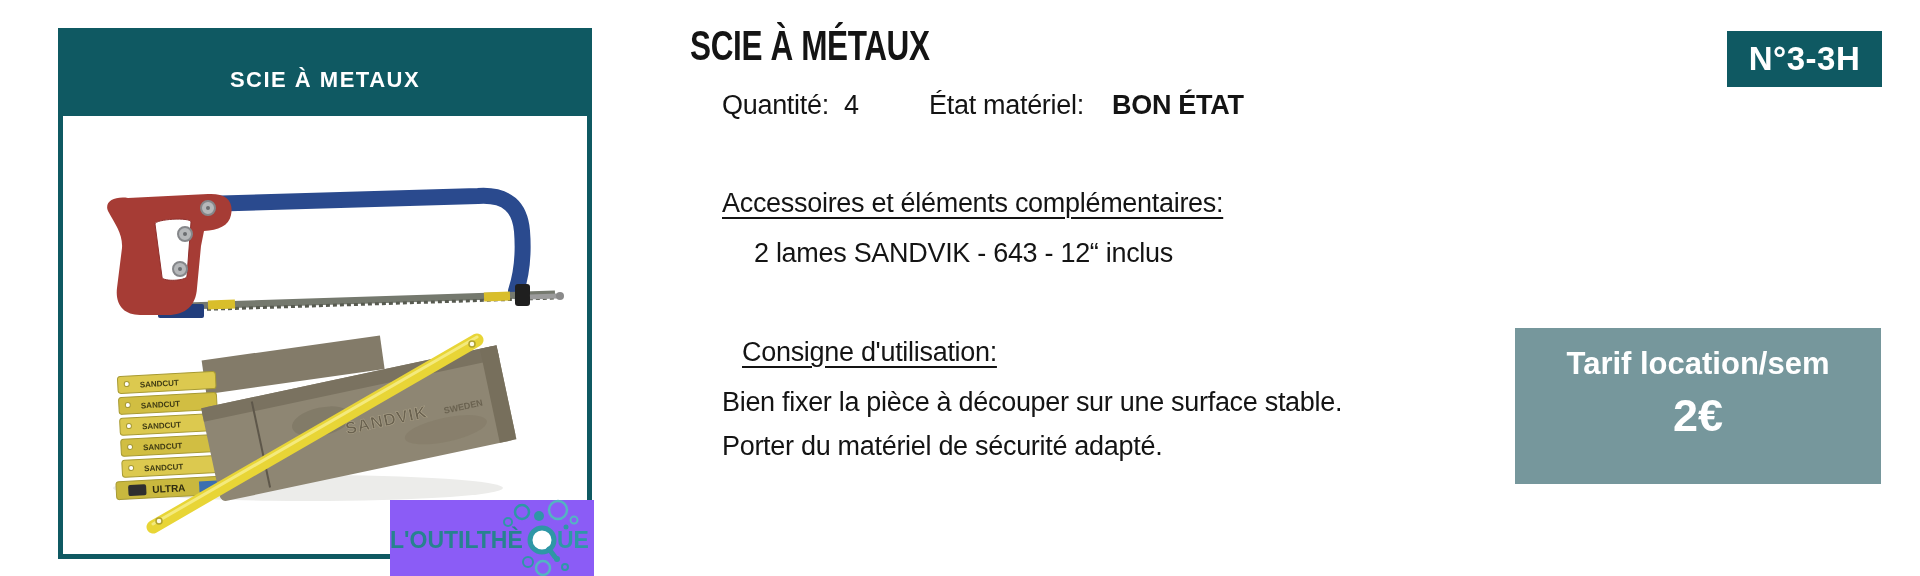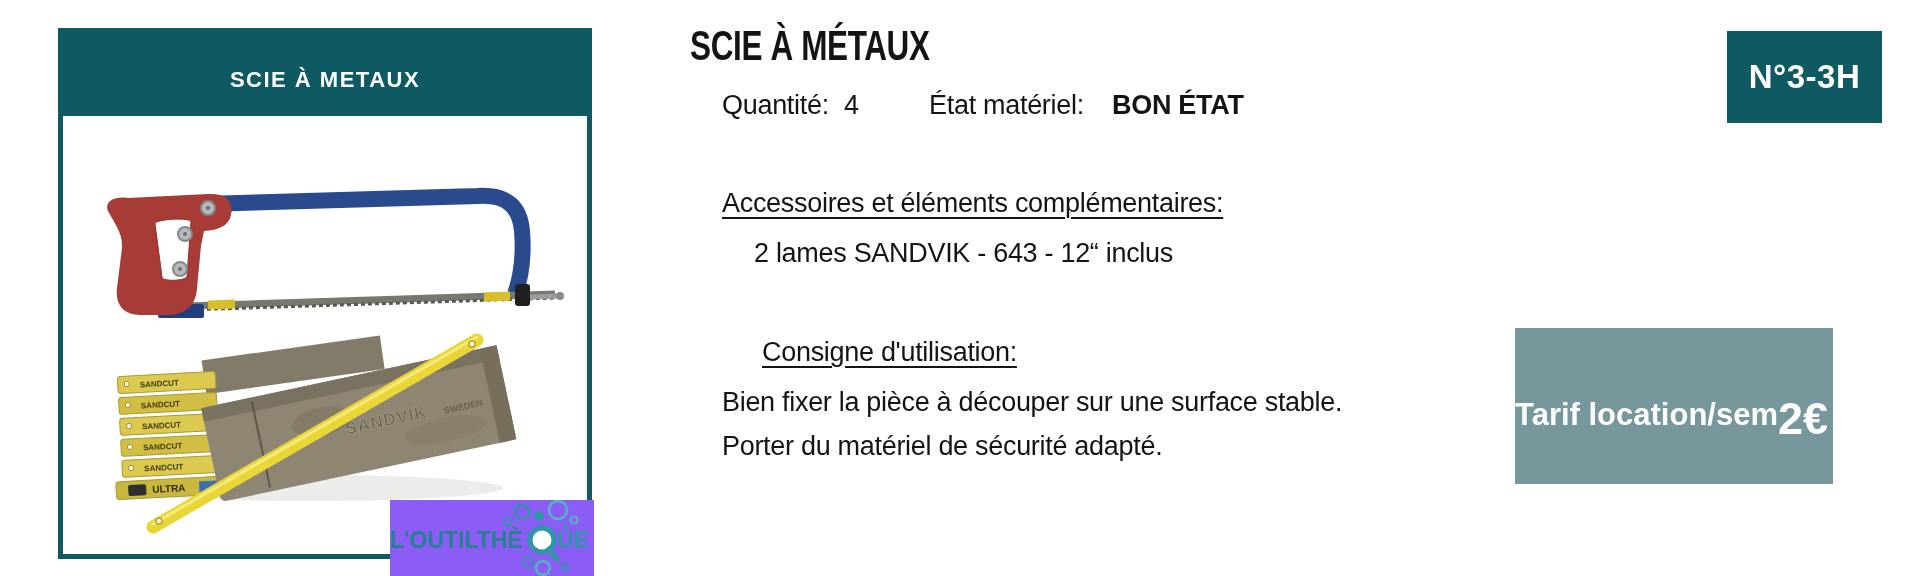--- a/index.html
+++ b/index.html
@@ -32,32 +32,32 @@
   .row1{top:90px;left:690px;width:700px;height:34px;}
   .row1 .q-label{position:absolute;left:0;}
   .row1 .q-value{position:absolute;left:122px;}
   .row1 .c-label{position:absolute;left:207px;}
   .row1 .c-value{position:absolute;left:390px;font-weight:bold;}
   .h-underline{
     text-decoration:underline;text-decoration-thickness:2px;text-underline-offset:5px;
   }
   .acc-head{top:188px;left:690px;}
   .acc-text{top:238px;left:722px;}
-  .use-head{top:337px;left:730px;}
+  .use-head{top:337px;left:710px;}
   .use-1{top:387px;left:690px;}
   .use-2{top:431px;left:690px;}
   
   .ref-badge{
-    position:absolute;left:1727px;top:31px;width:155px;height:92px;
+    position:absolute;left:1727px;top:31px;width:155px;height:56px;
     background:#0F5962;display:flex;align-items:center;justify-content:center;
   }
   .ref-badge span{color:#fff;font-weight:bold;font-size:33px;letter-spacing:0.5px;}
   .price-box{
-    position:absolute;left:1515px;top:328px;width:318px;height:156px;
-    background:#76979C;display:flex;flex-direction:row;align-items:center;
+    position:absolute;left:1515px;top:328px;width:366px;height:156px;
+    background:#76979C;display:flex;flex-direction:column;align-items:center;
     justify-content:flex-start;padding-top:18px;box-sizing:border-box;
   }
   .price-box .p-label{color:#fff;font-weight:bold;font-size:31px;}
   .price-box .p-value{color:#fff;font-weight:bold;font-size:45px;margin-top:8px;}
 </style>
 </head>
 <body>
 
 <div id="canvas">
 

